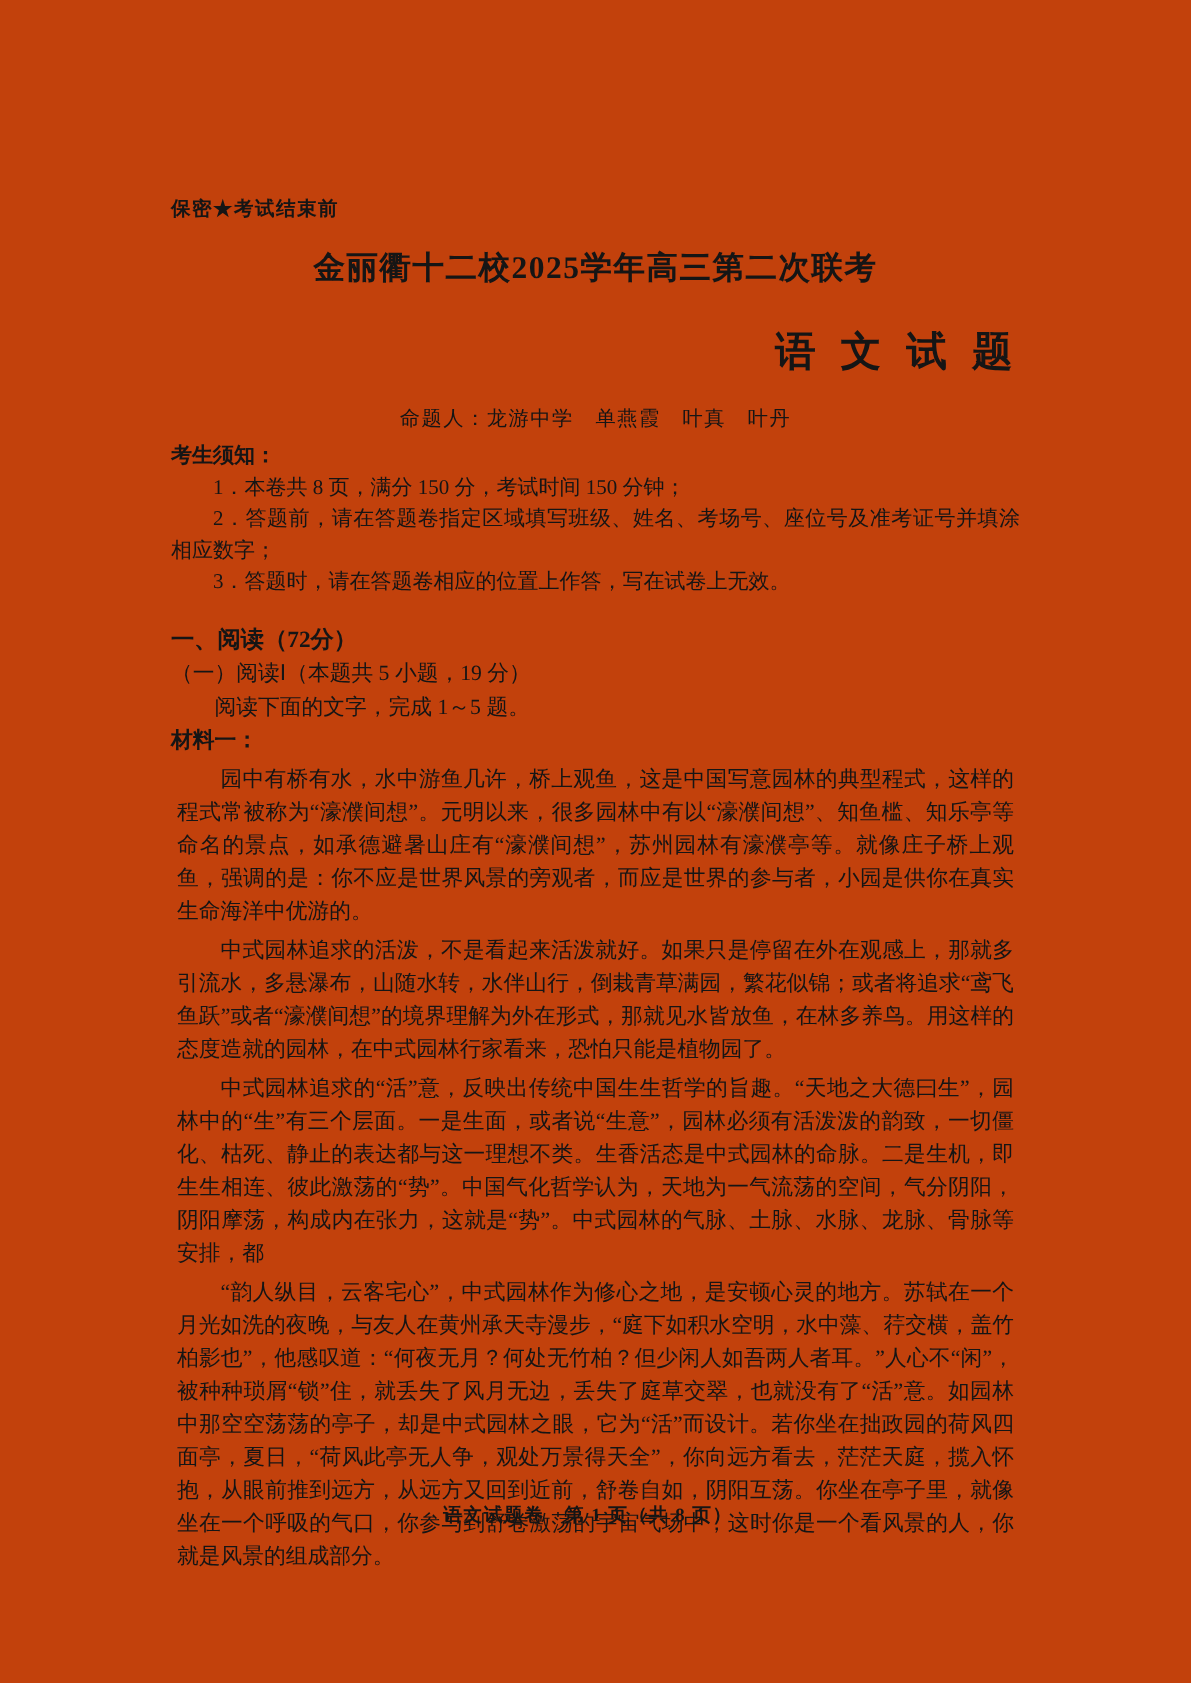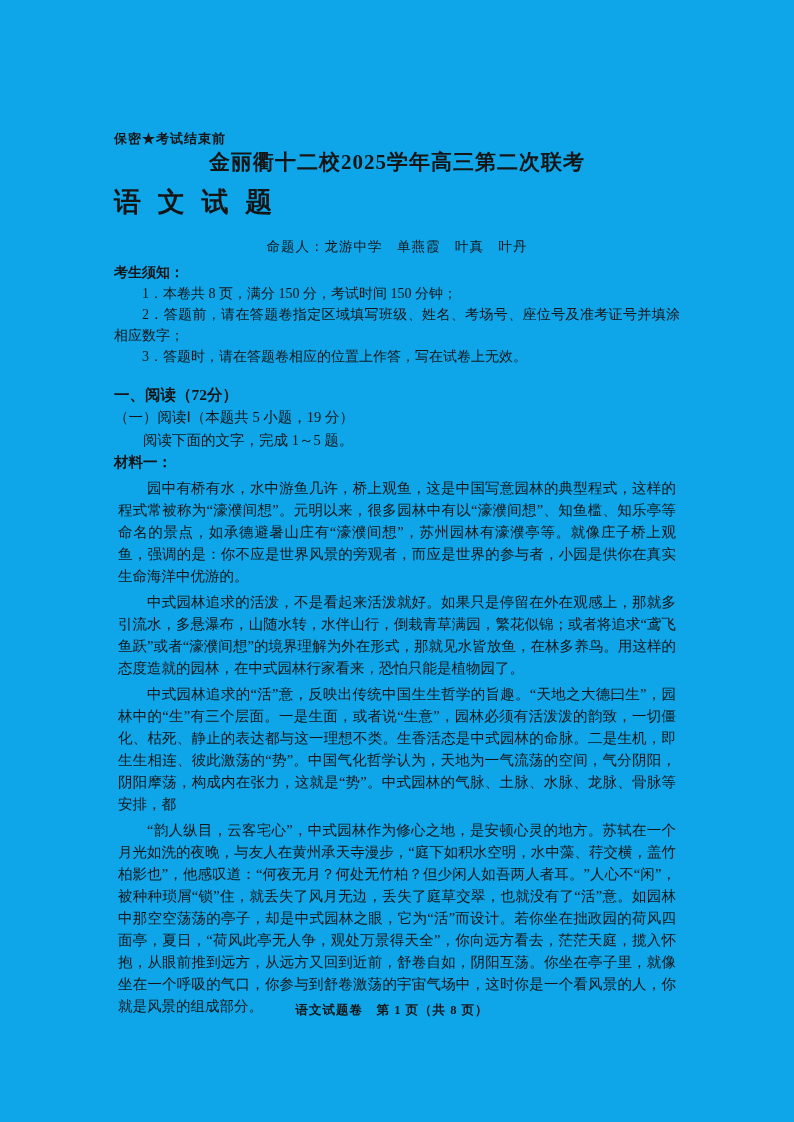--- a/index.html
+++ b/index.html
@@ -3,50 +3,50 @@
 <meta charset="utf-8">
 <style>
   html, body { margin: 0; padding: 0; }
   body {
     background: #9a9a9a;
     font-family: "Liberation Serif", serif;
   }
   .page {
     width: 794px;
     height: 1122px;
-    background: #0ea5e9;
+    background: #c2410c;
     margin: 0 auto;
     position: relative;
     color: #151515;
     overflow: hidden;
   }
   .content {
     position: absolute;
     left: 114px;
     top: 130px;
     width: 566px;
   }
   .security {
     font-size: 13px;
     font-weight: bold;
     letter-spacing: 1px;
   }
   .exam-title {
     text-align: center;
     font-size: 21px;
     font-weight: bold;
-    margin-top: 0;
+    margin-top: 16px;
     letter-spacing: 1px;
   }
   .subject-title {
-    text-align: left;
+    text-align: right;
     font-size: 27px;
     font-weight: bold;
     letter-spacing: 5px;
-    margin-top: 8px;
+    margin-top: 24px;
   }
   .proposers {
     text-align: center;
     font-size: 13.5px;
     margin-top: 18px;
     letter-spacing: 1px;
   }
   .notice-title {
     font-size: 14px;
     font-weight: bold;

